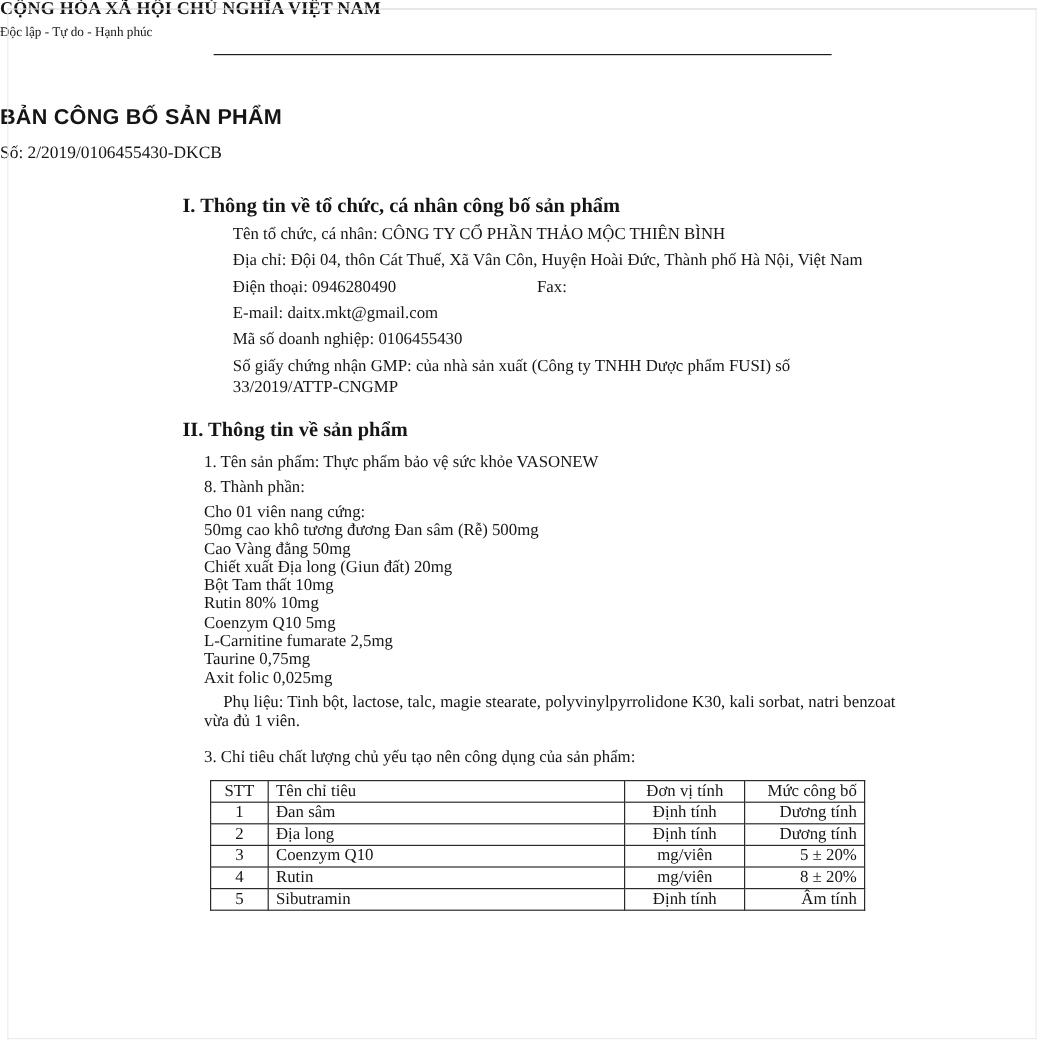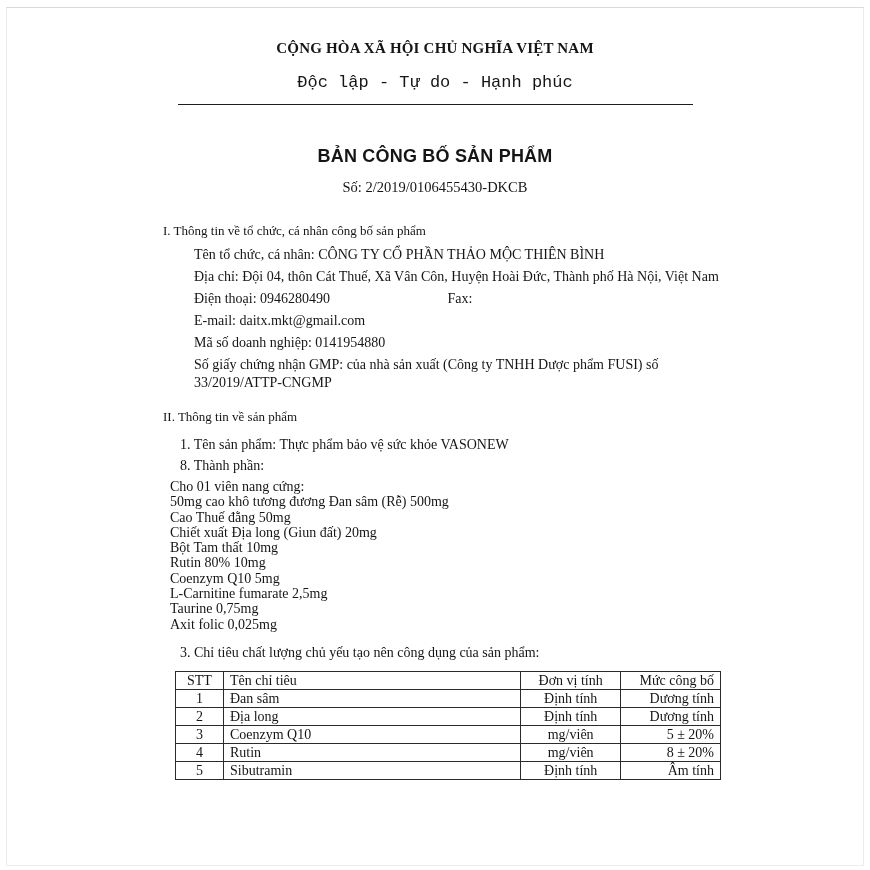--- a/index.html
+++ b/index.html
@@ -16,46 +16,46 @@
     overflow: hidden;
   }
   
   .scan-frame {
     position: absolute;
     top: 7px; left: 6px; right: 6px; bottom: 4px;
     border: 1px solid #ececec;
     border-top-color: #d9d9d9;
     pointer-events: none;
   }
-  .header { text-align: center; padding-top: 40px; }
+  .header { }
   .nat-title { font-size: 15px; font-weight: bold; letter-spacing: 0.2px; }
-  .motto { font-size: 17px; margin-top: 16px; font-family: Liberation Mono, monospace; }
+  .motto { font-size: 11px; margin-top: 4px; }
   .rule {
     width: 515px; height: 0;
     border-top: 1.6px solid #1c1c1c;
     margin: 12px auto 0 auto;
   }
   .doc-title {
     font-family: "Liberation Sans", "DejaVu Sans", sans-serif;
     font-size: 18px; font-weight: bold;
     letter-spacing: 0.2px;
     margin-top: 41px;
   }
   .doc-number { font-size: 14.5px; margin-top: 12px; }
 
   .content { margin-left: 152px; margin-right: 108px; font-size: 14px; }
-  .sec-heading { font-weight: normal; font-size: 13px; line-height: 18px; margin-left: 11px; }
+  .sec-heading { font-weight: bold; font-size: 17px; line-height: 18px; }
   .s1h { margin-top: 26px; }
   .s2h { margin-top: 16px; }
 
   .sec1 { margin-left: 18px; margin-top: 6px; }
   .sec1 p { width: 548px; line-height: 18px; margin-top: 4px; margin-left: 24px; }
   .phone-row .phone { display: inline-block; width: 250px; }
 
-  .sec2 .numbered { margin-left: 28px; line-height: 18px; }
+  .sec2 .numbered { margin-left: 18px; line-height: 18px; }
   .sec2 .first { margin-top: 10px; }
   .sec2 .numbered + .numbered { margin-top: 3px; }
 
   .ingredients { margin-left: 18px; margin-top: 4px; }
   .ingredients div { line-height: 15.3px; font-size: 14px; }
 
   .excipients {
     margin-left: 18px; margin-top: 5px;
     width: 585px; line-height: 16.5px; text-indent: 16px;
   }
@@ -108,42 +108,43 @@
 
     <div class="sec-heading s1h">I. Thông tin về tổ chức, cá nhân công bố sản phẩm</div>
     <div class="sec1">
       <p>Tên tổ chức, cá nhân: CÔNG TY CỔ PHẦN THẢO MỘC THIÊN BÌNH</p>
       <p>Địa chỉ: Đội 04, thôn Cát Thuế, Xã Vân Côn, Huyện Hoài Đức, Thành phố Hà Nội, Việt Nam</p>
       <p class="phone-row">
         <span class="phone">Điện thoại: 0946280490</span>
         <span>Fax:</span>
       </p>
       <p>E-mail: daitx.mkt@gmail.com</p>
-      <p>Mã số doanh nghiệp: 0141954880</p>
+      <p>Mã số doanh nghiệp: 0106455430</p>
       <p>Số giấy chứng nhận GMP: của nhà sản xuất (Công ty TNHH Dược phẩm FUSI) số 33/2019/ATTP-CNGMP</p>
     </div>
 
     <div class="sec-heading s2h">II. Thông tin về sản phẩm</div>
     <div class="sec2">
       <p class="numbered first">1. Tên sản phẩm: Thực phẩm bảo vệ sức khỏe VASONEW</p>
       <p class="numbered">8. Thành phần:</p>
 
       <div class="ingredients">
         <div>Cho 01 viên nang cứng:</div>
         <div>50mg cao khô tương đương Đan sâm (Rễ) 500mg</div>
-        <div>Cao Thuế đằng 50mg</div>
+        <div>Cao Vàng đằng 50mg</div>
         <div>Chiết xuất Địa long (Giun đất) 20mg</div>
         <div>Bột Tam thất 10mg</div>
         <div>Rutin 80% 10mg</div>
         <div>Coenzym Q10 5mg</div>
         <div>L-Carnitine fumarate 2,5mg</div>
         <div>Taurine 0,75mg</div>
         <div>Axit folic 0,025mg</div>
       </div>
 
+      <p class="excipients">Phụ liệu: Tinh bột, lactose, talc, magie stearate, polyvinylpyrrolidone K30, kali sorbat, natri benzoat vừa đủ 1 viên.</p>
       <p class="numbered criteria">3. Chỉ tiêu chất lượng chủ yếu tạo nên công dụng của sản phẩm:</p>
 
       <table class="qtable">
         <thead>
           <tr>
             <th class="c-stt">STT</th>
             <th class="c-name">Tên chỉ tiêu</th>
             <th class="c-unit">Đơn vị tính</th>
             <th class="c-level">Mức công bố</th>
           </tr>

